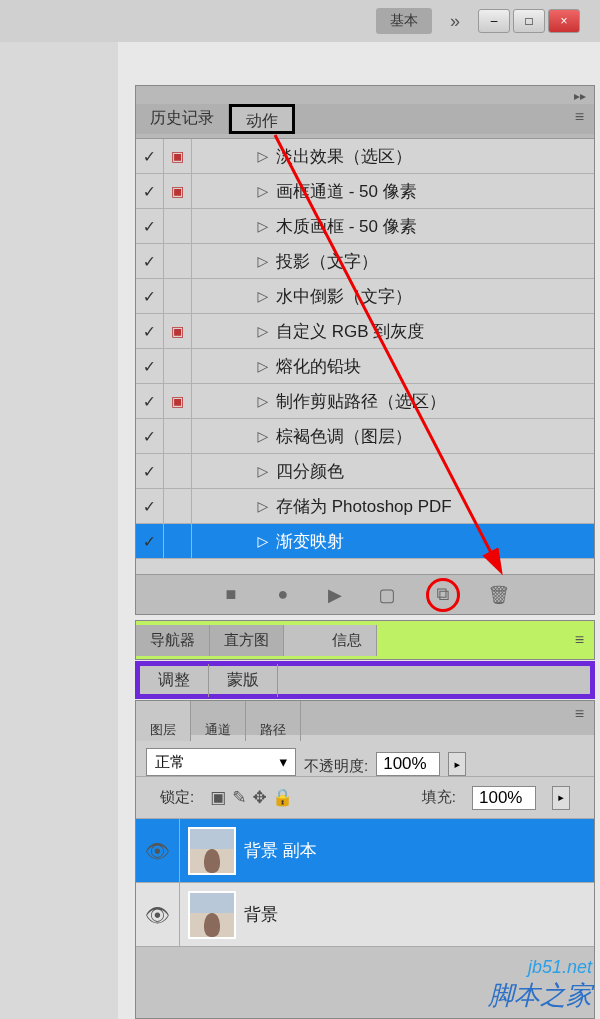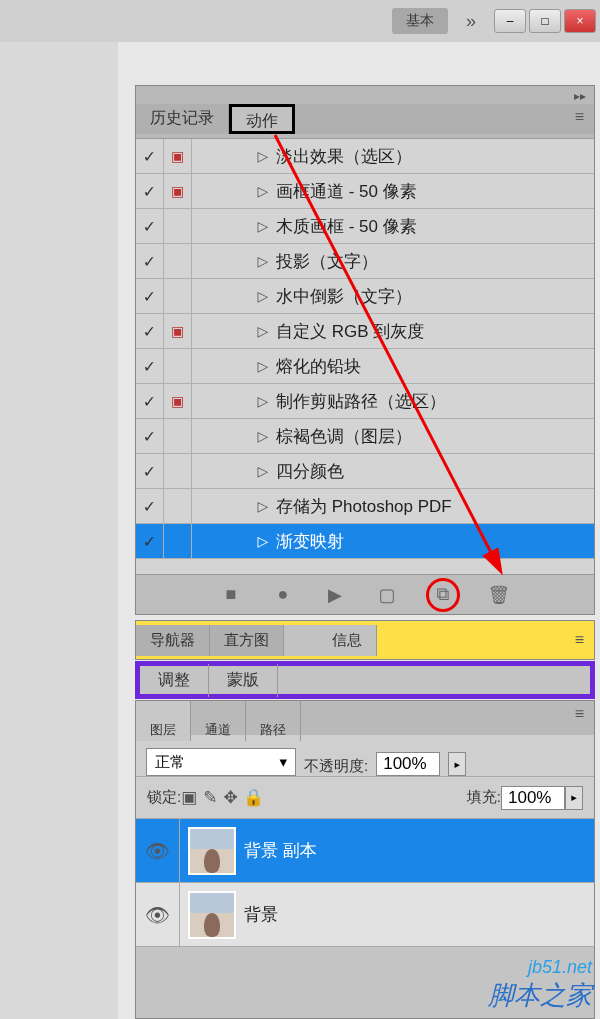--- a/index.html
+++ b/index.html
@@ -1,18 +1,18 @@
 <!DOCTYPE html>
 <html><head>
 <meta charset="utf-8">
 <style>
 * { margin: 0; padding: 0; box-sizing: border-box; font-family: "Microsoft YaHei", sans-serif; }
 body { background: #e8e8e8; width: 600px; height: 1019px; position: relative; overflow: hidden; }
 
-.top-bar { position: absolute; top: 0; left: 0; right: 0; height: 42px; background: #d0d0d0; display: flex; align-items: center; justify-content: flex-end; gap: 4px; padding-right: 4px; }
+.top-bar { position: absolute; top: 0; left: 0; right: 0; height: 42px; background: #d0d0d0; display: flex; align-items: center; justify-content: flex-end; gap: 4px; padding-right: 20px; }
 .tb-btn { padding: 4px 14px; background: #a8a8a8; border-radius: 3px; font-size: 14px; color: #333; }
 .tb-more { padding: 4px 14px; color: #555; font-size: 18px; }
 .winbtns { display: flex; gap: 3px; }
 .winbtn { width: 32px; height: 24px; background: linear-gradient(#eee,#ccc); border: 1px solid #999; border-radius: 3px; display: flex; align-items: center; justify-content: center; font-size: 12px; }
 .winbtn.close { background: linear-gradient(#e66,#c33); color: #fff; }
 
 .left-col { position: absolute; left: 0; top: 42px; width: 118px; bottom: 0; background: #d9d9d9; }
 
 .panel-region { position: absolute; left: 135px; top: 85px; right: 5px; height: 530px; background: #b9b9b9; border: 1px solid #888; }
 .double-arrow { position: absolute; top: 3px; right: 8px; font-size: 12px; color: #555; }
@@ -31,38 +31,38 @@
 .alabel { flex: 1; font-size: 17px; color: #222; padding-left: 2px; white-space: nowrap; overflow: hidden; }
 .arow.sel .alabel,.arow.sel .aexp { color: #fff; }
 
 .action-footer { position: absolute; bottom: 0; left: 0; right: 0; height: 40px; background: #bdbdbd; display: flex; align-items: center; justify-content: center; gap: 26px; border-top: 1px solid #999; }
 .afbtn { font-size: 18px; color: #666; width: 26px; height: 26px; display: flex; align-items: center; justify-content: center; }
 .afbtn.circled { border: 3px solid #e00; border-radius: 50%; padding: 2px; width: 34px; height: 34px; }
 
 .arrow-anno { position: absolute; top: 130px; left: 270px; pointer-events: none; }
 
 
-.panel-region2 { position: absolute; left: 135px; top: 620px; right: 5px; height: 40px; background: #fde047; display: flex; align-items: center; border: 1px solid #888; }
+.panel-region2 { position: absolute; left: 135px; top: 620px; right: 5px; height: 40px; background: #bef264; display: flex; align-items: center; border: 1px solid #888; }
 .p2tab { padding: 6px 14px; font-size: 15px; color: #333; background: #b0b0b0; border-right: 1px solid #999; }
 .p2tab.active { background: #c2c2c2; padding-left: 48px; }
 
 .panel-region3 { position: absolute; left: 135px; top: 661px; right: 5px; height: 38px; background: #c4c4c4; display: flex; align-items: center; border: 5px solid #6d28d9; }
 .p3tab { padding: 6px 18px; font-size: 16px; color: #333; border-right: 1px solid #999; }
 
 
 .panel-layers { position: absolute; left: 135px; top: 700px; right: 5px; bottom: 0; background: #c4c4c4; border: 1px solid #888; }
 .lyr-tabs { display: flex; height: 34px; background: #b9b9b9; }
 .ltab { padding: 20px 14px; font-size: 13px; color: #333; border-right: 1px solid #999; text-align: right; }
 .ltab.active { background: #c8c8c8; }
 .lyr-row1 { display: flex; align-items: flex-end; height: 42px; padding: 0 10px; gap: 8px; background: #cfcfcf; border-bottom: 1px solid #aaa; }
 .blend-select { flex: 1; max-width: 150px; height: 28px; background: #fff; border: 1px solid #888; padding: 0 8px; font-size: 15px; display: flex; align-items: center; justify-content: space-between; }
 .op-label { font-size: 15px; color: #333; }
 .op-val { width: 64px; height: 24px; background: #fff; border: 1px solid #888; padding: 0 6px; font-size: 17px; display: flex; align-items: center; }
 .op-arrow { width: 18px; height: 24px; background: #ddd; border: 1px solid #888; display: flex; align-items: center; justify-content: center; font-size: 11px; }
-.lyr-row2 { display: flex; align-items: center; height: 42px; padding: 0 11px; gap: 0; background: #cfcfcf; border-bottom: 1px solid #aaa; }
+.lyr-row2 { display: flex; align-items: center; height: 42px; padding: 0 24px; gap: 16px; background: #cfcfcf; border-bottom: 1px solid #aaa; }
 .lock-icons { display: flex; gap: 6px; font-size: 17px; color: #555; }
 
 .lyr-list { background: #e2e2e2; }
 .layer { display: flex; align-items: center; height: 64px; border-bottom: 1px solid #aaa; }
 .layer.sel { background: #1a87e8; }
 .leye { width: 44px; display: flex; align-items: center; justify-content: center; font-size: 20px; color: #555; border-right: 1px solid #aaa; height: 100%; }
 .lthumb { width: 48px; height: 48px; margin: 0 8px; border: 2px solid #fff; background: linear-gradient(180deg,#b8c8d8 45%,#d9cdbf 45%); position: relative; }
 .lthumb::after { content:""; position:absolute; left:14px; top:20px; width:16px; height:24px; background:#8a6a5a; border-radius:50% 50% 40% 40%; }
 .lname { flex: 1; font-size: 17px; color: #222; }
 .layer.sel .lname { color: #fff; }

